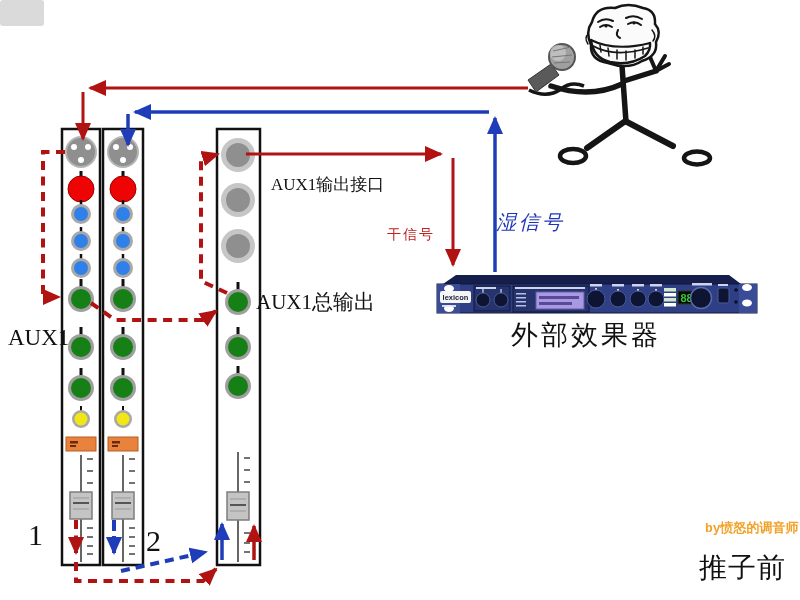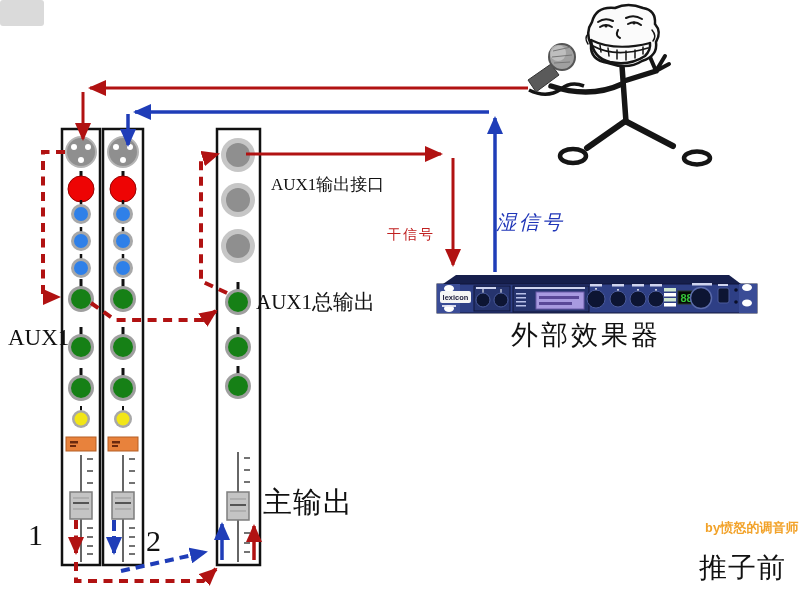--- a/index.html
+++ b/index.html
@@ -344,17 +344,16 @@
 </svg>
 
 <div class="lbl lbl-aux1">AUX1</div>
 <div class="lbl lbl-ch1">1</div>
 <div class="lbl lbl-ch2">2</div>
 <div class="lbl lbl-auxport">AUX1输出接口</div>
 <div class="lbl lbl-auxmaster">AUX1总输出</div>
 <div class="lbl lbl-dry">干信号</div>
 <div class="lbl lbl-wet">湿信号</div>
 <div class="lbl lbl-fx">外部效果器</div>
-<div class="lbl lbl-main">主输出</div>
 <div class="lbl lbl-credit">by愤怒的调音师</div>
 <div class="lbl lbl-prefader">推子前</div>
 
 </div>
 
 </body></html>

